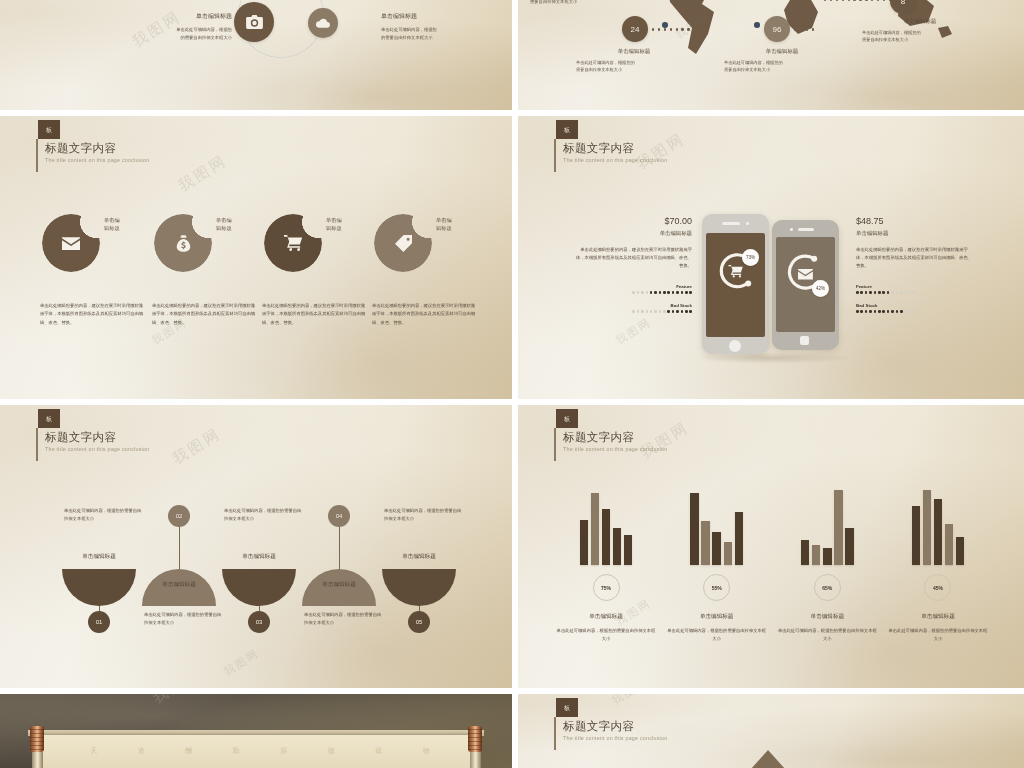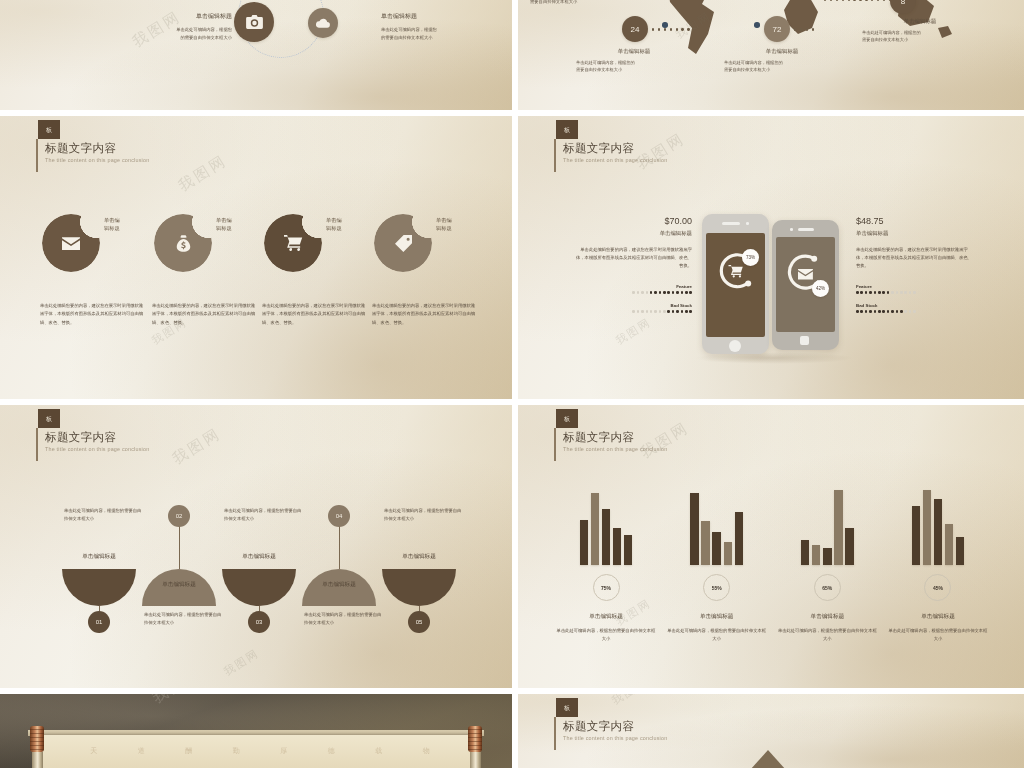--- a/index.html
+++ b/index.html
@@ -306,21 +306,21 @@
         <i></i>
         <i></i>
         <i></i>
         <i></i>
         <i></i>
         <i></i>
         <i></i>
     </div>
 
     <div class="badge bd-a">24</div>
-    <div class="badge bd-b">72</div>
+    <div class="badge bd-b">96</div>
     <div class="badge bd-c">8</div>
 
     <div class="cn" style="position:absolute; left:12px; top:-2px; font-size:4.3px; line-height:1.75; color:#5d5042;">需要自由拉伸文本框大小</div>
 
     <div class="s2-blk cn" style="left:58px; top:48px;">
       <div class="h">单击编辑标题</div>
       <div class="p" style="white-space:pre-line">单击此处可编辑内容，根据您的
 需要自由拉伸文本框大小</div>
     </div>
     <div class="s2-blk cn" style="left:206px; top:48px;">

